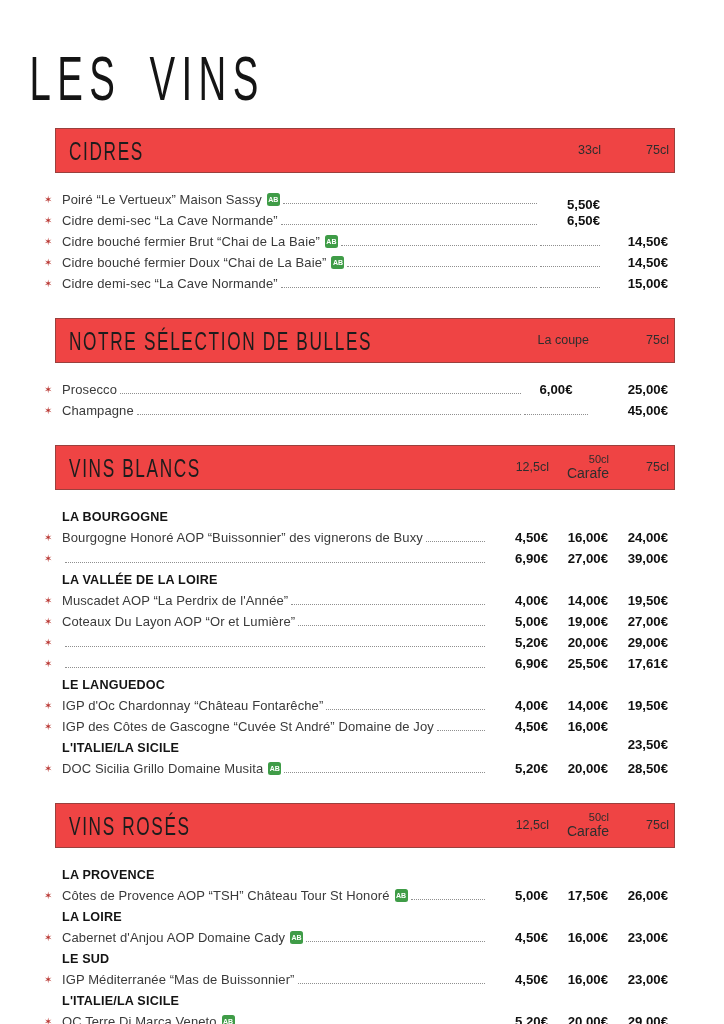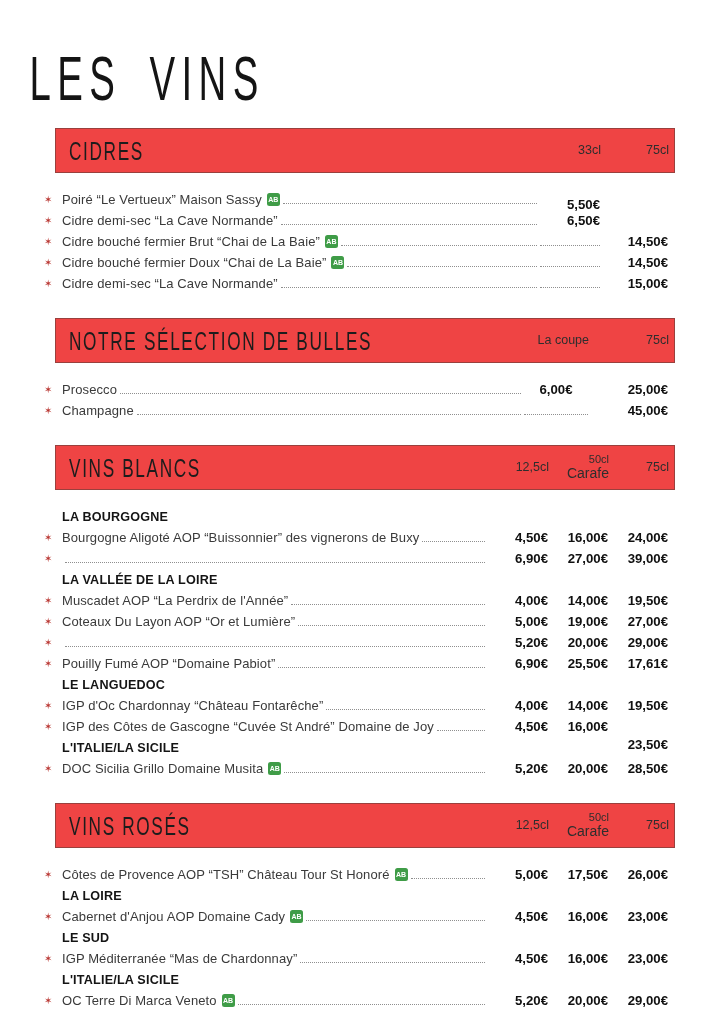--- a/index.html
+++ b/index.html
@@ -151,21 +151,21 @@
             <div class="col-label">75cl</div>
           </div>
         </div>
       </div>
       <div class="items">
         <div class="region-row">
           <div class="region-label">LA BOURGOGNE</div>
         </div>
         <div class="row">
           <div class="star">✶</div>
-          <div class="name">Bourgogne Aligoté AOP “Buissonnier” des vignerons de Buxy</div>
+          <div class="name">Bourgogne Honoré AOP “Buissonnier” des vignerons de Buxy</div>
           <div class="leader"></div>
           <div class="cell price" style="width: 60px;">4,50€</div>
           <div class="cell price" style="width: 60px;">16,00€</div>
           <div class="cell price" style="width: 60px;">24,00€</div>
         </div>
         <div class="row">
           <div class="star">✶</div>
           <div class="leader"></div>
           <div class="cell price" style="width: 60px;">6,90€</div>
           <div class="cell price" style="width: 60px;">27,00€</div>
@@ -192,21 +192,20 @@
         </div>
         <div class="row">
           <div class="star">✶</div>
           <div class="leader"></div>
           <div class="cell price" style="width: 60px;">5,20€</div>
           <div class="cell price" style="width: 60px;">20,00€</div>
           <div class="cell price" style="width: 60px;">29,00€</div>
         </div>
         <div class="row">
           <div class="star">✶</div>
-          <div class="name">Pouilly Fumé AOP “Domaine Pabiot”</div>
           <div class="leader"></div>
           <div class="cell price" style="width: 60px;">6,90€</div>
           <div class="cell price" style="width: 60px;">25,50€</div>
           <div class="cell price" style="width: 60px;">17,61€</div>
         </div>
         <div class="region-row">
           <div class="region-label">LE LANGUEDOC</div>
         </div>
         <div class="row">
           <div class="star">✶</div>
@@ -246,20 +245,23 @@
           <div class="header-col" style="width: 60px;">
             <div class="col-label small">50cl</div>
             <div class="col-sublabel">Carafe</div>
           </div>
           <div class="header-col" style="width: 60px;">
             <div class="col-label">75cl</div>
           </div>
         </div>
       </div>
       <div class="items">
+        <div class="region-row">
+          <div class="region-label">LA PROVENCE</div>
+        </div>
         <div class="row">
           <div class="star">✶</div>
           <div class="name">Côtes de Provence AOP “TSH” Château Tour St Honoré</div>
           <div class="bio">AB</div>
           <div class="leader"></div>
           <div class="cell price" style="width: 60px;">5,00€</div>
           <div class="cell price" style="width: 60px;">17,50€</div>
           <div class="cell price" style="width: 60px;">26,00€</div>
         </div>
         <div class="region-row">
@@ -272,21 +274,21 @@
           <div class="leader"></div>
           <div class="cell price" style="width: 60px;">4,50€</div>
           <div class="cell price" style="width: 60px;">16,00€</div>
           <div class="cell price" style="width: 60px;">23,00€</div>
         </div>
         <div class="region-row">
           <div class="region-label">LE SUD</div>
         </div>
         <div class="row">
           <div class="star">✶</div>
-          <div class="name">IGP Méditerranée “Mas de Chardonnay”</div>
+          <div class="name">IGP Méditerranée “Mas de Buissonnier”</div>
           <div class="leader"></div>
           <div class="cell price" style="width: 60px;">4,50€</div>
           <div class="cell price" style="width: 60px;">16,00€</div>
           <div class="cell price" style="width: 60px;">23,00€</div>
         </div>
         <div class="region-row">
           <div class="region-label">L'ITALIE/LA SICILE</div>
         </div>
         <div class="row">
           <div class="star">✶</div>

